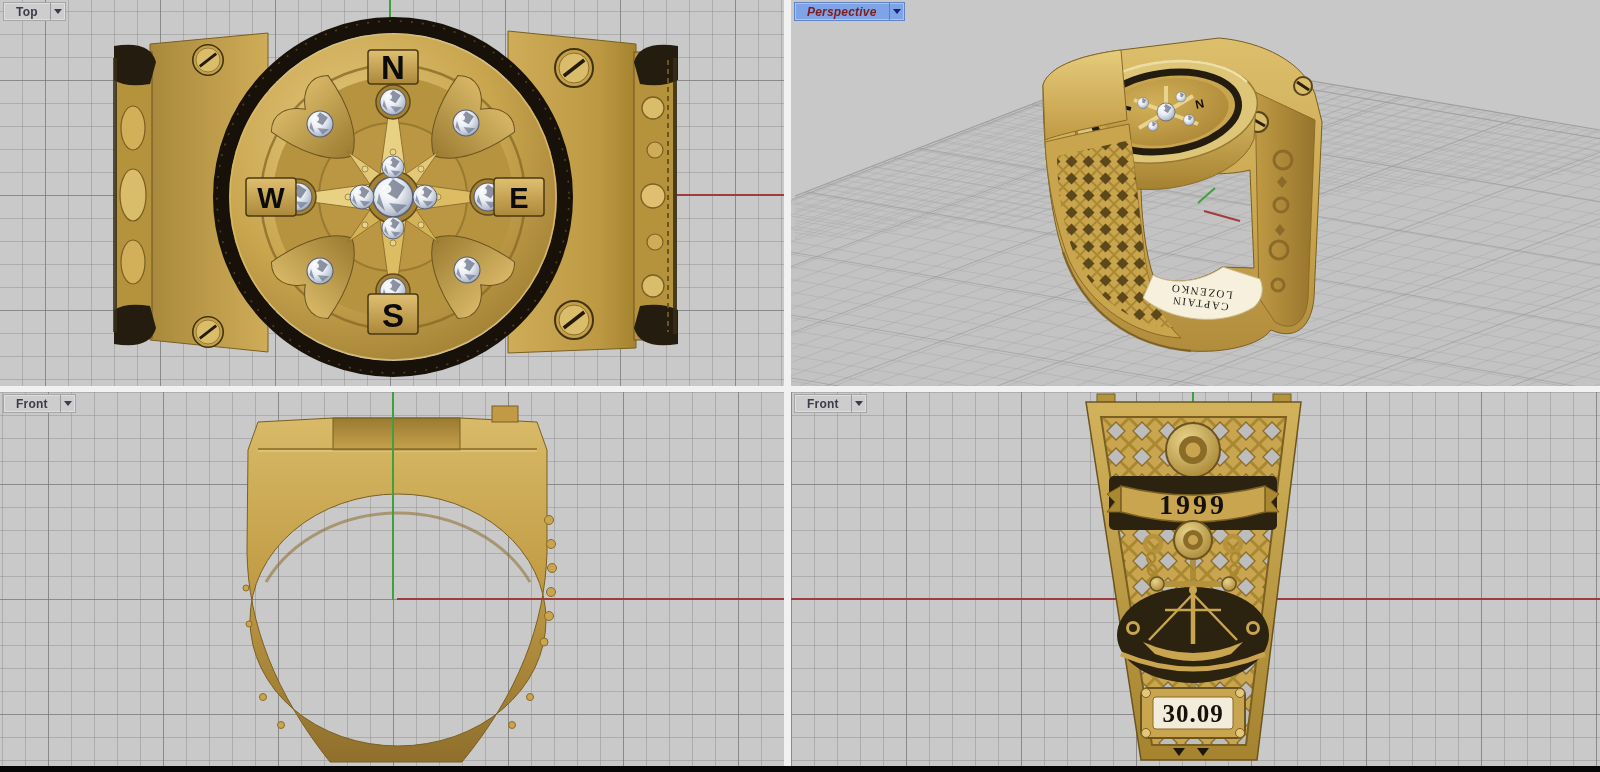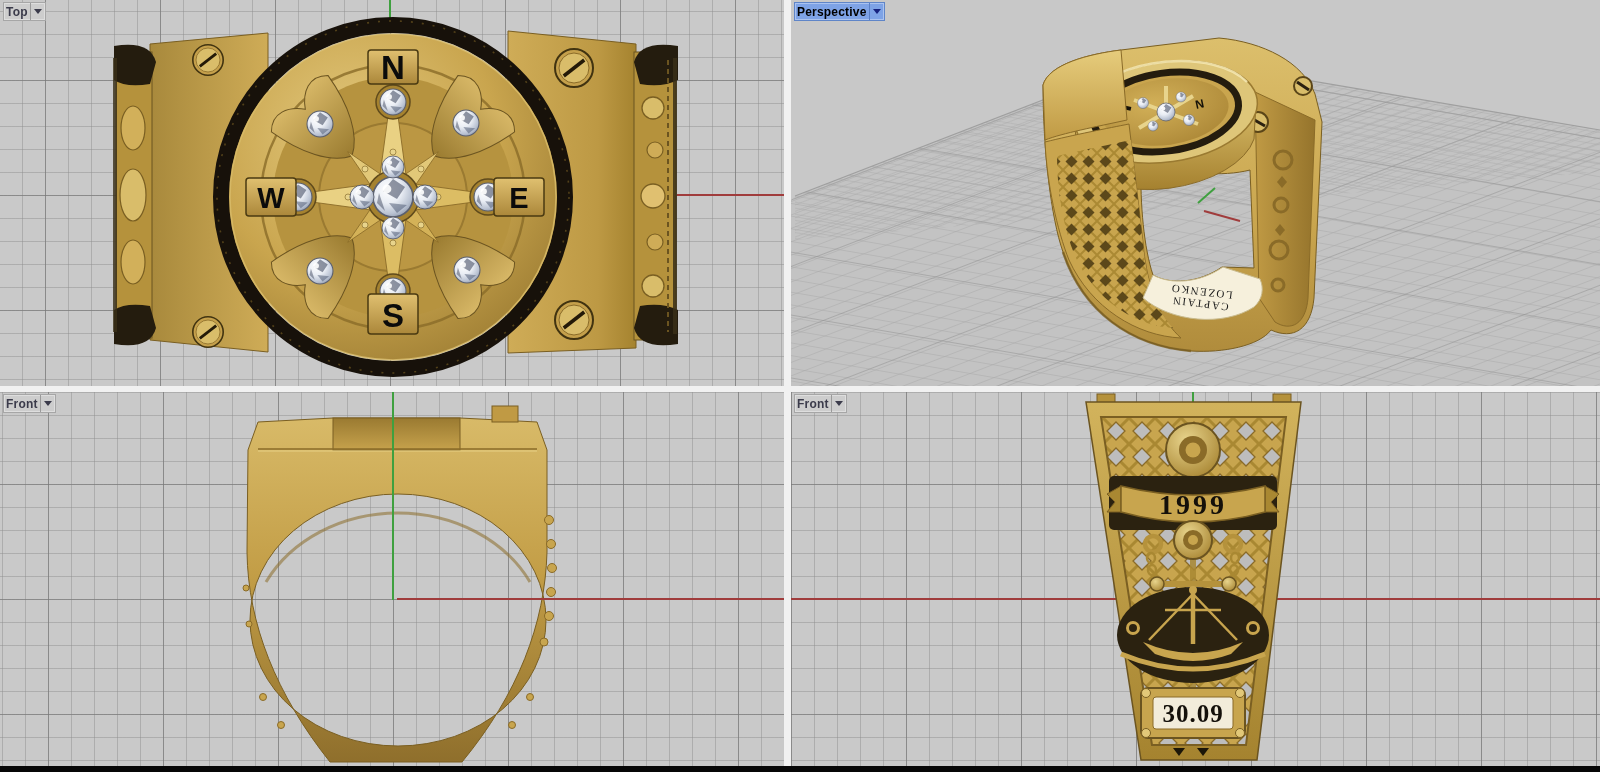--- a/index.html
+++ b/index.html
@@ -19,28 +19,28 @@
       linear-gradient(to right, rgba(140,140,140,.45) 1px, transparent 1px),
       linear-gradient(to bottom, rgba(140,140,140,.45) 1px, transparent 1px);
     background-size:115px 115px,115px 115px,23px 23px,23px 23px;
   }
   .vp-top.grid-ortho{background-position:45px 0,0 80px,22px 0,0 11px;}
   .vp-front.grid-ortho{background-position:48px 0,0 92px,2px 0,0 0;}
   .vp-right.grid-ortho{background-position:0 0,0 92px,0 0,0 0;}
   .vp-tab{position:absolute;left:3px;top:2px;z-index:30;display:flex;align-items:stretch;
           height:17px;background:#cdcdcd;border:1px solid #a6a6a6;box-shadow:0 0 0 1px rgba(255,255,255,.35) inset;
           cursor:pointer;user-select:none;}
-  .vp-tab-label{display:flex;align-items:center;padding:0 2px;font-size:12px;font-weight:bold;
+  .vp-tab-label{display:flex;align-items:center;padding:0 12px;font-size:12px;font-weight:bold;
           color:#3b3b4b;letter-spacing:.2px;}
   .vp-tab-arrow{display:flex;align-items:center;justify-content:center;width:14px;
           border-left:1px solid #9a9a9a;}
   .vp-tab-arrow::after{content:"";width:0;height:0;border-left:4px solid transparent;
           border-right:4px solid transparent;border-top:5px solid #3b3b4b;}
   .vp-tab.selected{background:#7ea3e6;border-color:#5f85c8;}
-  .vp-tab.selected .vp-tab-label{color:#000000;}
+  .vp-tab.selected .vp-tab-label{color:#7f1d1d;font-style:italic;}
   .vp-tab.selected .vp-tab-arrow{border-left-color:#5a7fc4;}
   .vp-tab.selected .vp-tab-arrow::after{border-top-color:#16227e;}
   .bottom-bar{position:absolute;left:0;top:766px;width:1600px;height:6px;background:#060606;z-index:40;}
   .gap-v{position:absolute;left:784px;top:0;width:7px;height:772px;background:#f1f1f1;z-index:20;}
   .gap-h{position:absolute;left:0;top:386px;width:1600px;height:6px;background:#f1f1f1;z-index:20;}
   text{font-family:"Liberation Sans",sans-serif;}
   .serif{font-family:"Liberation Serif",serif;}
 </style>
 </head>
 <body>

